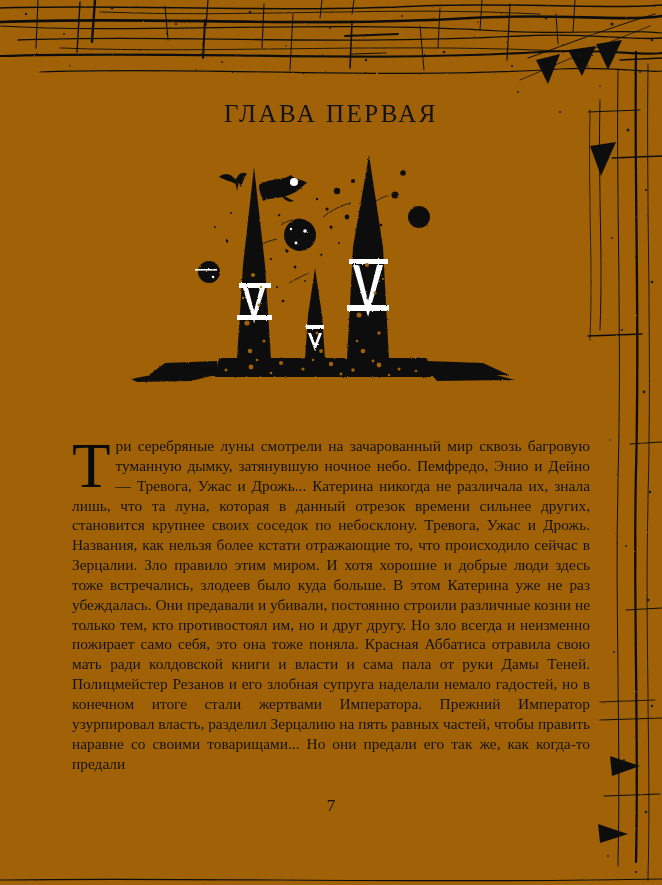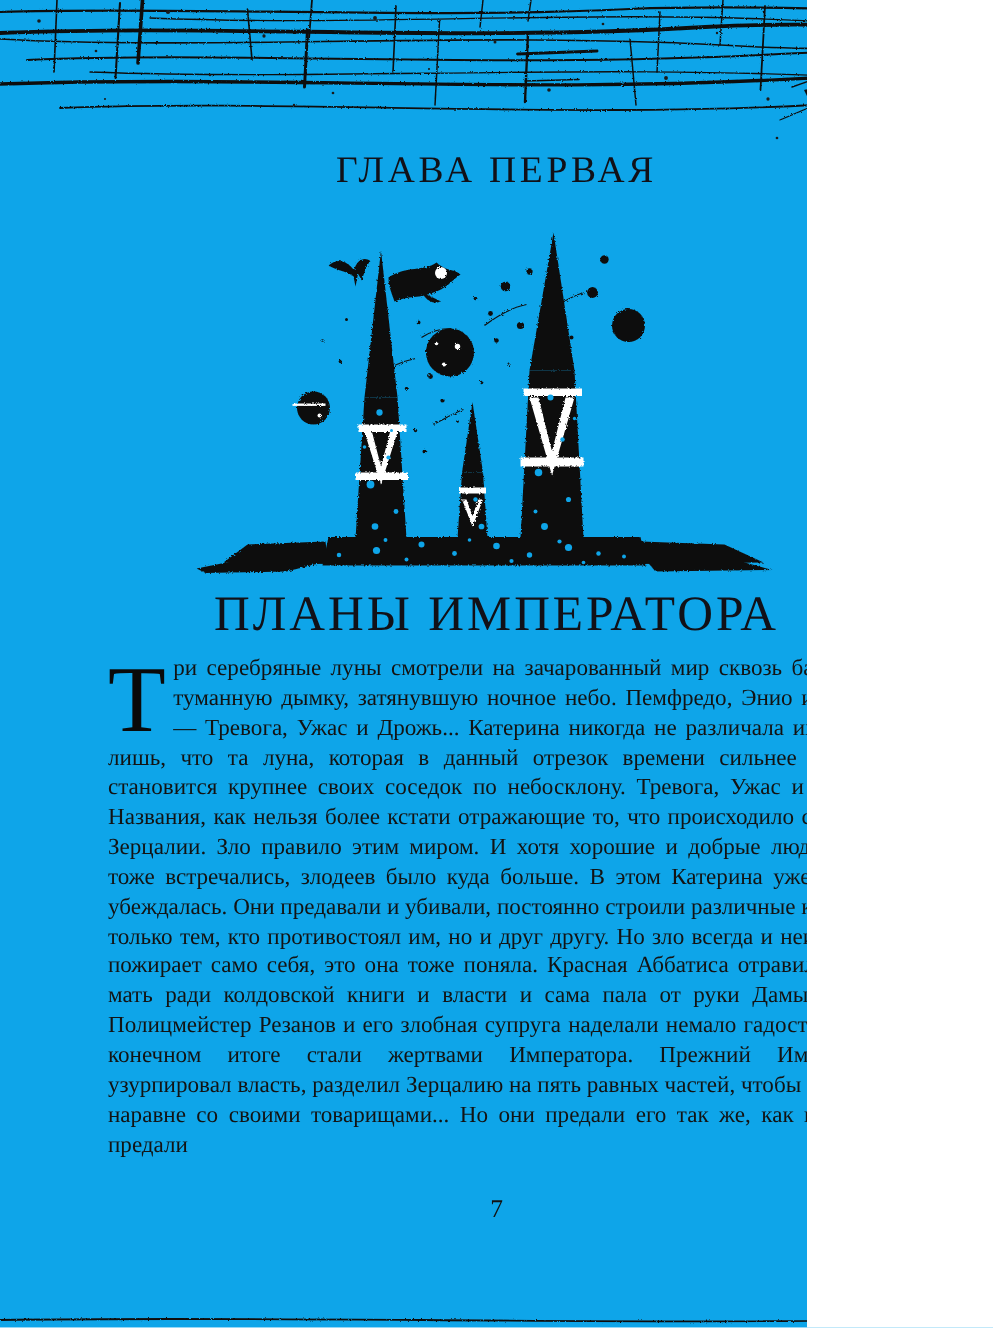--- a/index.html
+++ b/index.html
@@ -2,23 +2,23 @@
 <html><head>
 <meta charset="utf-8">
 <style>
   html, body {
     margin: 0;
     padding: 0;
     background: #ffffff;
   }
   .page {
     position: relative;
-    width: 538px;
+    width: 662px;
     height: 885px;
-    background: #0ea5e9;
+    background: #a16207;
     overflow: hidden;
     font-family: "Liberation Serif", serif;
     color: #0d0d0d;
   }
 
   
   .border-layer {
     position: absolute;
     inset: 0;
     pointer-events: none;
@@ -357,21 +357,20 @@
           <path d="M150 70 C156 66, 162 64, 170 64"></path>
           <path d="M192 62 C200 56, 210 50, 220 48"></path>
           <path d="M120 96 C128 90, 136 86, 146 84"></path>
           <path d="M158 128 C166 124, 172 120, 178 118"></path>
           <path d="M236 52 C244 46, 252 42, 258 40"></path>
         </g>
       </g>
     </svg>
   </div>
 
-  <div class="chapter-title">ПЛАНЫ ИМПЕРАТОРА</div>
 
   <div class="body-block">
     <span class="dropcap">Т</span>
     <p>ри серебряные луны смотрели на зачарованный мир сквозь багровую туманную дымку, затянувшую ночное небо. Пемфредо, Энио и Дейно — Тревога, Ужас и Дрожь... Катерина никогда не различала их, знала лишь, что та луна, которая в данный отрезок времени сильнее других, становится крупнее своих соседок по небосклону. Тревога, Ужас и Дрожь. Названия, как нельзя более кстати отражающие то, что происходило сейчас в Зерцалии. Зло правило этим миром. И хотя хорошие и добрые люди здесь тоже встречались, злодеев было куда больше. В этом Катерина уже не раз убеждалась. Они предавали и убивали, постоянно строили различные козни не только тем, кто противостоял им, но и друг другу. Но зло всегда и неизменно пожирает само себя, это она тоже поняла. Красная Аббатиса отравила свою мать ради колдовской книги и власти и сама пала от руки Дамы Теней. Полицмейстер Резанов и его злобная супруга наделали немало гадостей, но в конечном итоге стали жертвами Императора. Прежний Император узурпировал власть, разделил Зерцалию на пять равных частей, чтобы править наравне со своими товарищами... Но они предали его так же, как когда-то предали</p>
   </div>
 
   <div class="page-number">7</div>
 
 </div>
 

